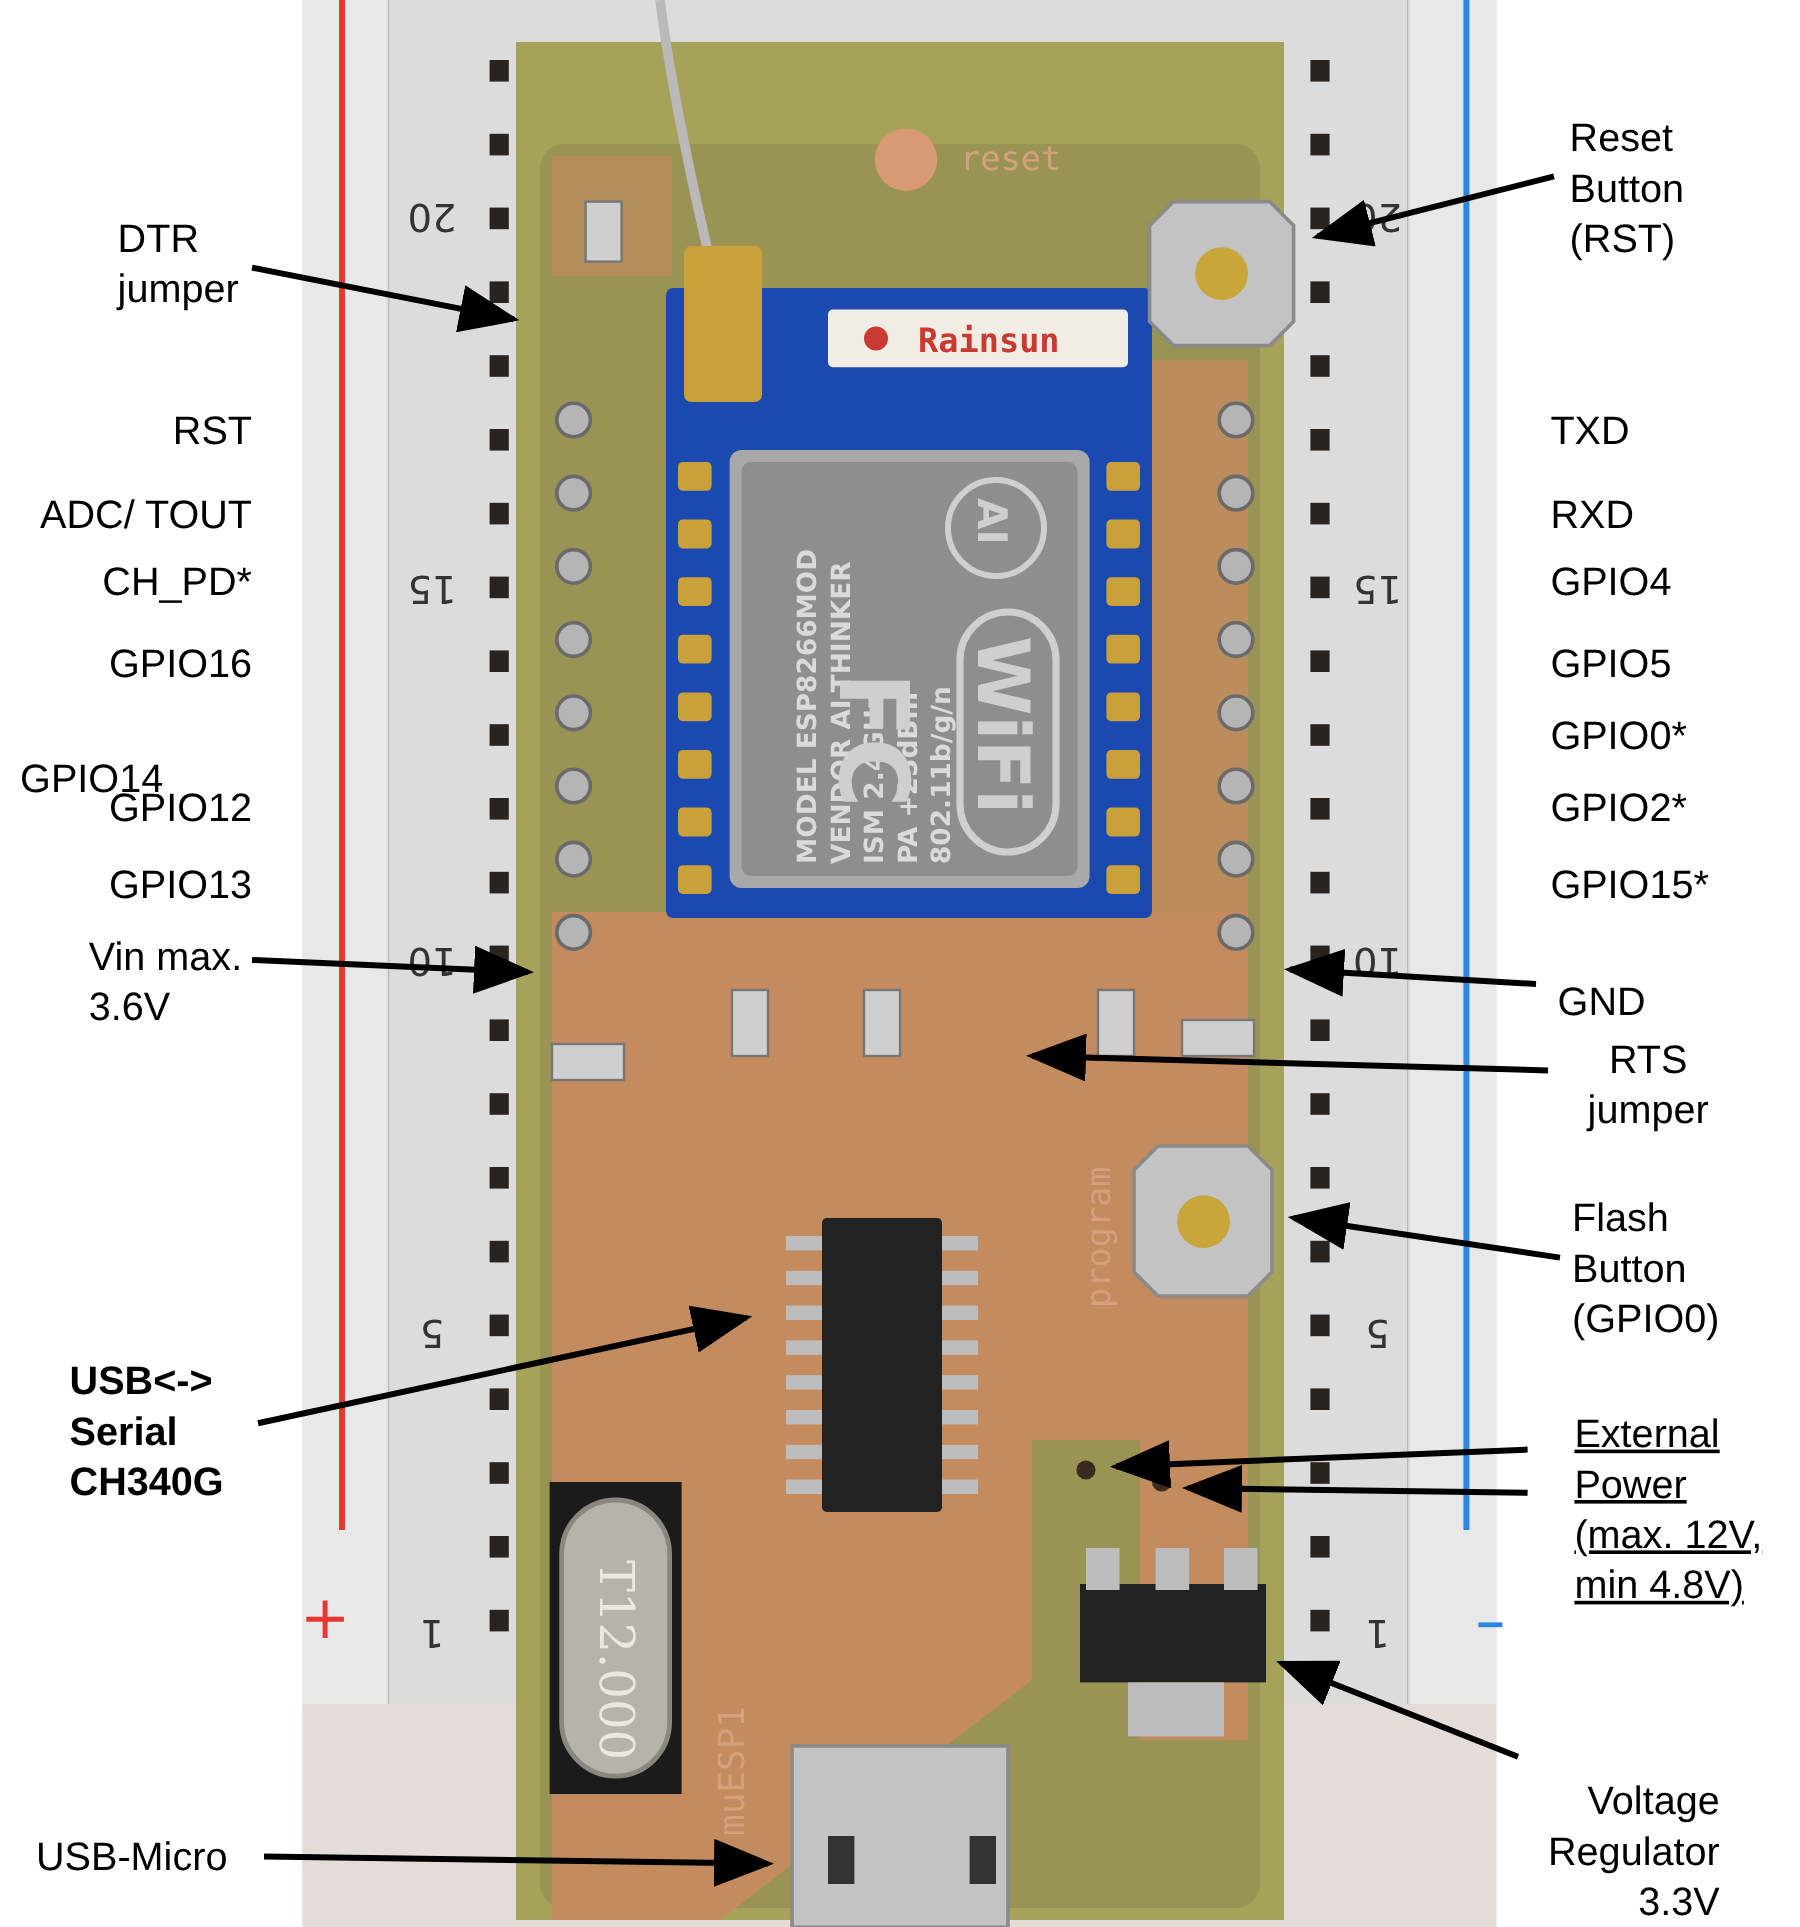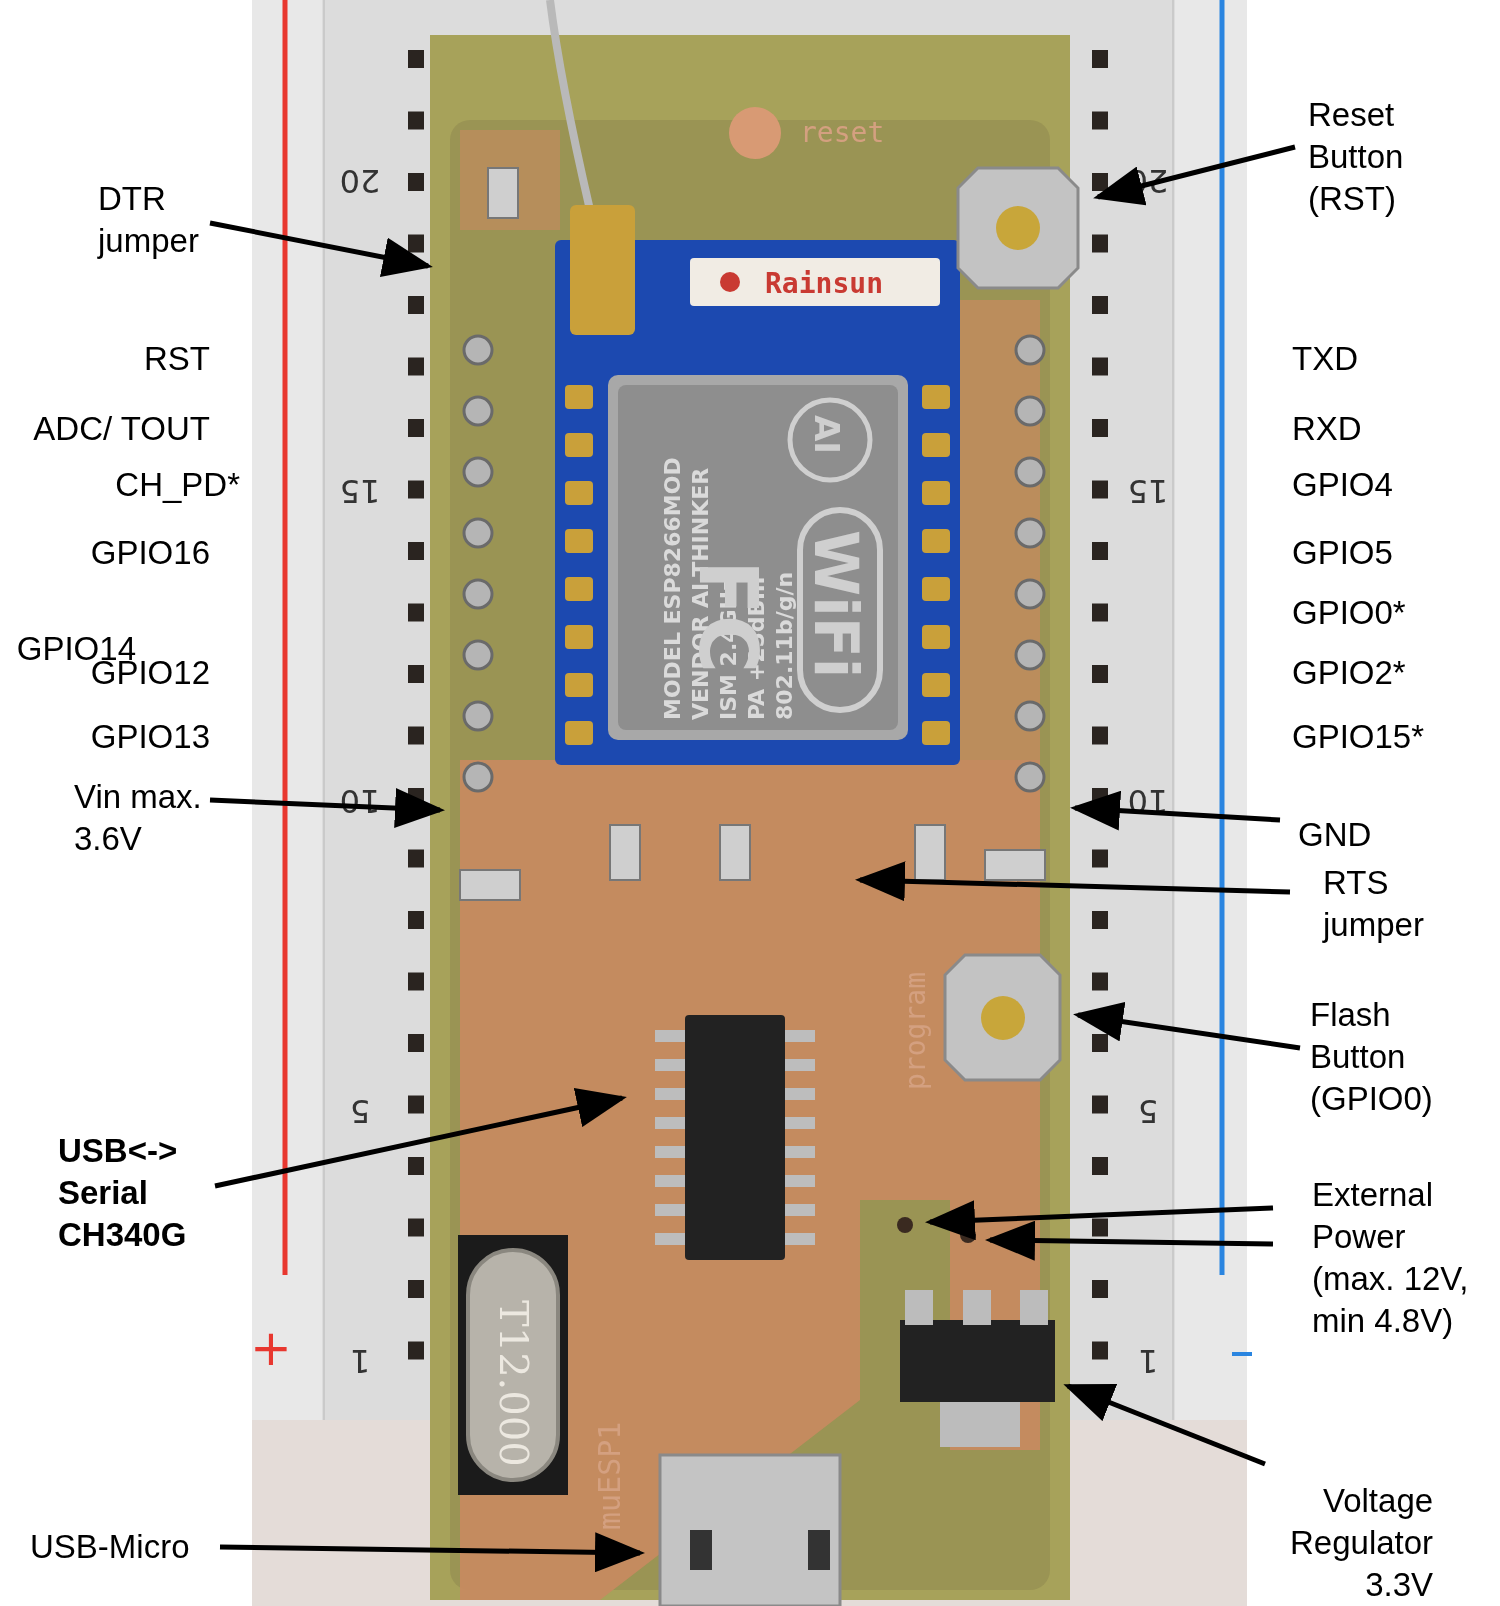--- a/index.html
+++ b/index.html
@@ -239,21 +239,21 @@
     <line x1="1273" y1="1244" x2="990" y2="1240" marker-end="url(#ah)"></line>
     <line x1="1265" y1="1464" x2="1068" y2="1386" marker-end="url(#ah)"></line>
     <line x1="220" y1="1547" x2="640" y2="1553" marker-end="url(#ah)"></line>
   </g>
 </svg>
 
 <div class="lbl" style="left:98px;top:178px;">DTR
 jumper</div>
 <div class="lbl r" style="right:1290px;top:338px;">RST</div>
 <div class="lbl r" style="right:1290px;top:408px;">ADC/ TOUT</div>
-<div class="lbl r" style="right:1260px;top:464px;">CH_PD*</div>
+<div class="lbl r" style="right:1290px;top:464px;">CH_PD*</div>
 <div class="lbl r" style="right:1290px;top:532px;">GPIO16</div>
 <div class="lbl r" style="right:1364px;top:592px;margin-top:36px;">GPIO14</div>
 <div class="lbl r" style="right:1290px;top:652px;">GPIO12</div>
 <div class="lbl r" style="right:1290px;top:716px;">GPIO13</div>
 <div class="lbl" style="left:74px;top:776px;">Vin max.
 3.6V</div>
 <div class="lbl" style="left:58px;top:1130px;font-weight:bold;">USB&lt;-&gt;
 Serial
 CH340G</div>
 <div class="lbl" style="left:30px;top:1526px;">USB-Micro</div>
@@ -262,24 +262,24 @@
 Button
 (RST)</div>
 <div class="lbl" style="left:1292px;top:338px;">TXD</div>
 <div class="lbl" style="left:1292px;top:408px;">RXD</div>
 <div class="lbl" style="left:1292px;top:464px;">GPIO4</div>
 <div class="lbl" style="left:1292px;top:532px;text-align:center;">GPIO5</div>
 <div class="lbl" style="left:1292px;top:592px;">GPIO0*</div>
 <div class="lbl" style="left:1292px;top:652px;">GPIO2*</div>
 <div class="lbl" style="left:1292px;top:716px;">GPIO15*</div>
 <div class="lbl" style="left:1298px;top:786px;margin-top:28px;">GND</div>
-<div class="lbl" style="left:1323px;top:862px;">RTS
+<div class="lbl" style="left:1323px;top:862px;text-align:center;">RTS
 jumper</div>
 <div class="lbl" style="left:1310px;top:994px;">Flash
 Button
 (GPIO0)</div>
-<div class="lbl" style="left:1312px;top:1174px;">External
+<div class="lbl" style="left:1312px;top:1174px;text-decoration:underline;">External
 Power
 (max. 12V,
 min 4.8V)</div>
 <div class="lbl" style="left:1290px;top:1480px;text-align:right;">Voltage
 Regulator
 3.3V</div>
 
 </body></html>

